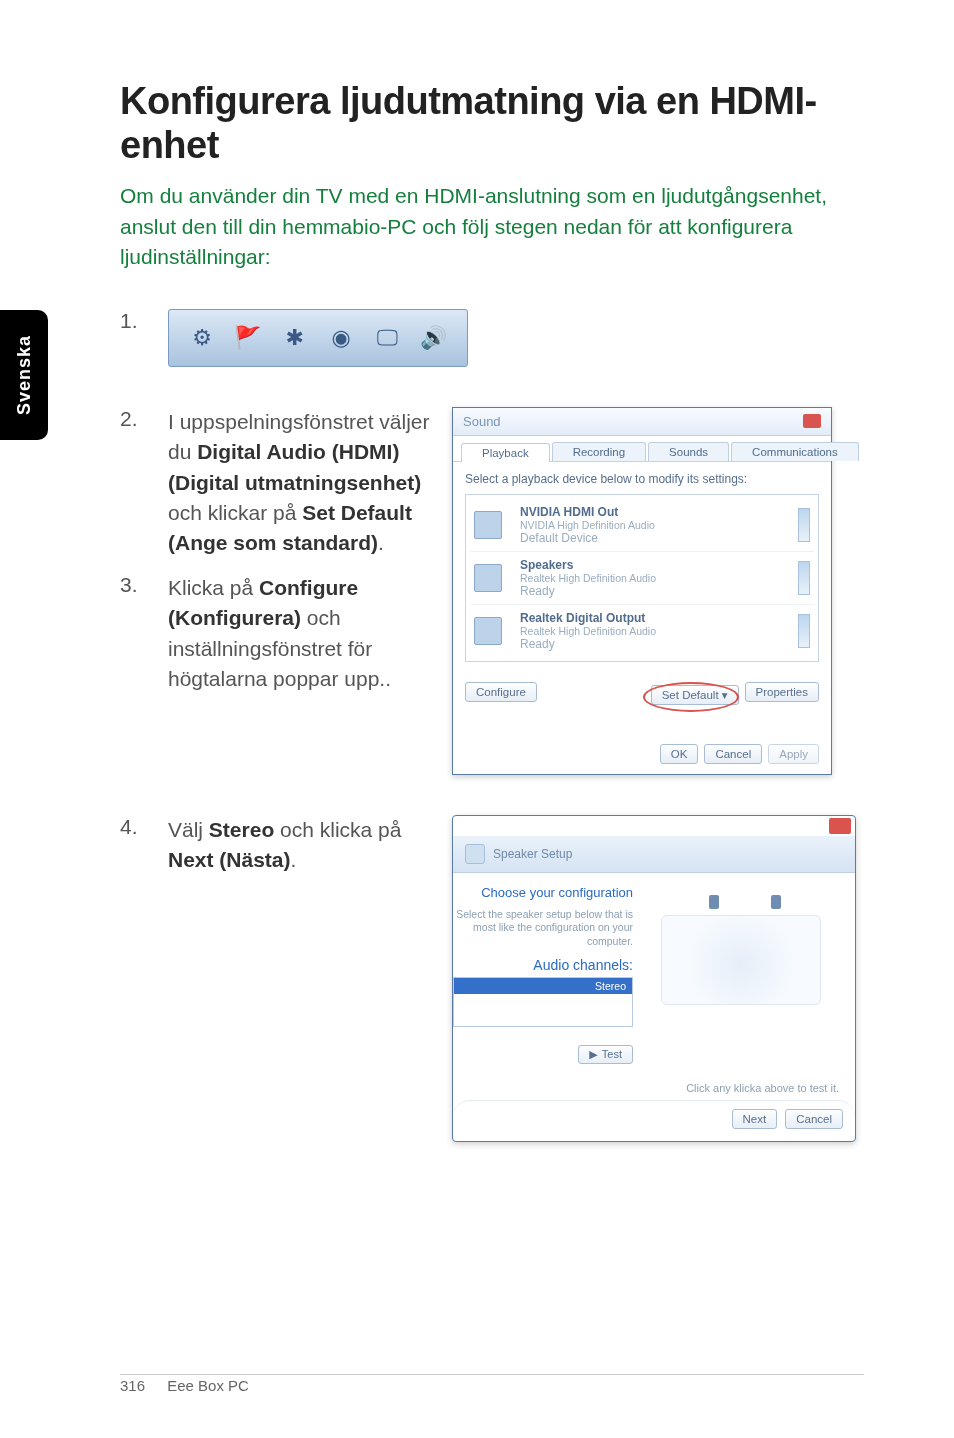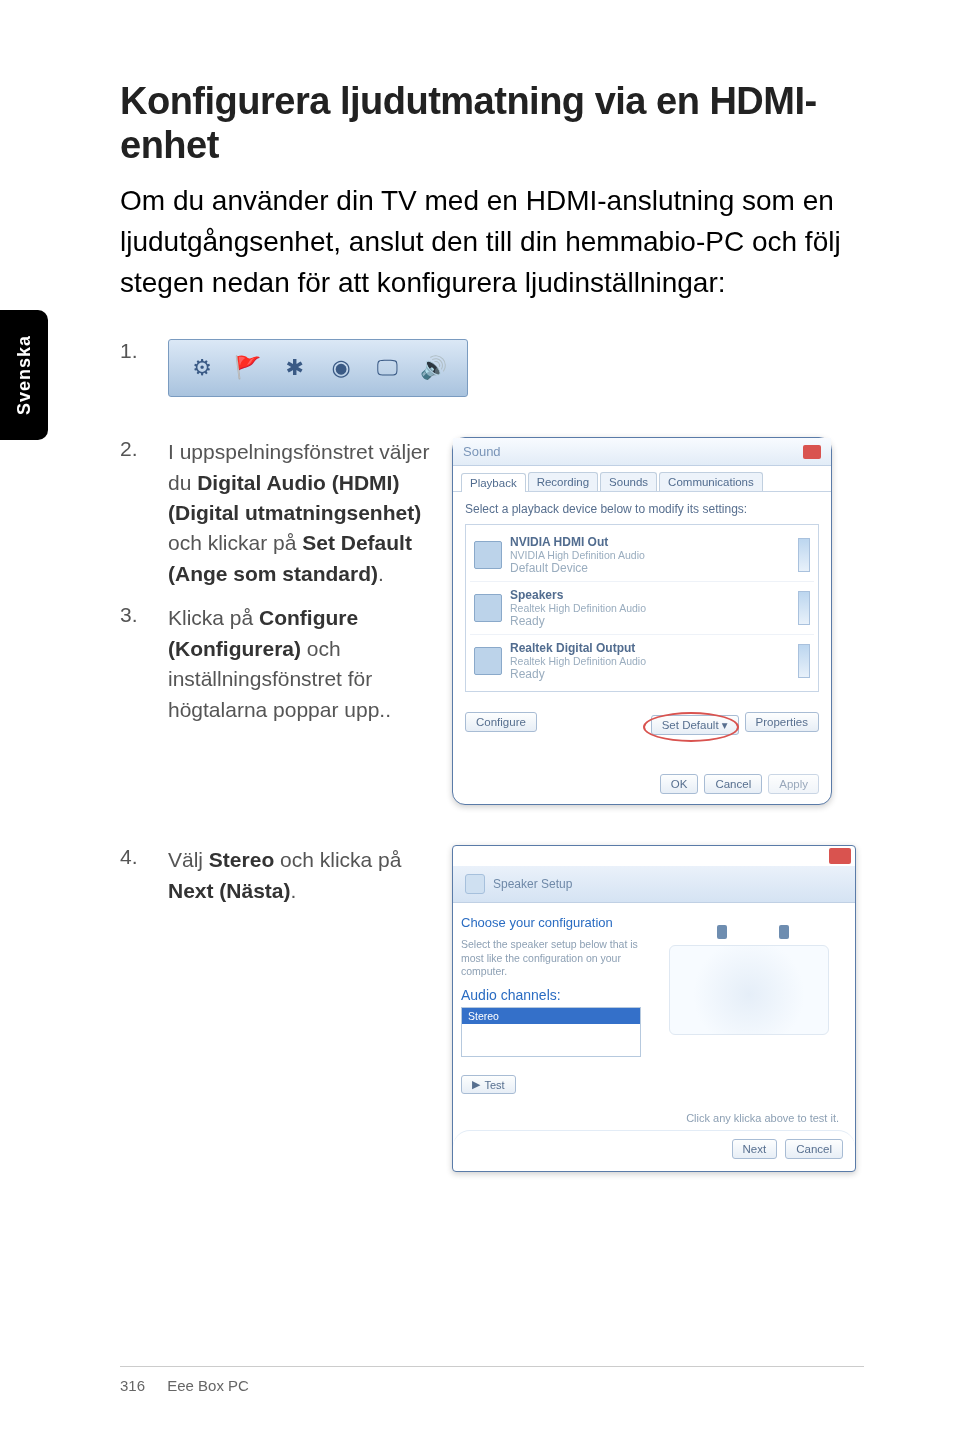--- a/index.html
+++ b/index.html
@@ -38,23 +38,23 @@
     h1 {
       font-family: Arial, sans-serif;
       font-weight: 900;
       font-size: 38px;
       line-height: 1.15;
       margin-bottom: 14px;
       color: #222;
       letter-spacing: -0.5px;
     }
     .intro {
-      font-size: 28px;
+      font-size: 21px;
       line-height: 1.45;
-      color: #000000;
+      color: #15803d;
       margin-bottom: 36px;
     }
     .step-row {
       display: flex;
       margin-bottom: 40px;
       gap: 22px;
     }
     .step-num {
       font-size: 21px;
       color: #555;
@@ -85,21 +85,21 @@
       font-size: 22px;
       color: #3a5a85;
     }
     .left-col {
       width: 310px;
       flex-shrink: 0;
     }
     .sound-dialog {
       width: 380px;
       border: 1px solid #5a7ba8;
-      border-radius: 13px;
+      border-radius: 0;
       background: #fff;
       font-size: 12px;
       flex-shrink: 0;
       box-shadow: 0 2px 6px rgba(0,0,0,0.2);
     }
     .sound-title {
       background: linear-gradient(#f8fbff,#e2ecf7);
       padding: 6px 10px;
       border-bottom: 1px solid #c0d0e4;
       color: #7a95b8;
@@ -110,33 +110,33 @@
     }
     .sound-close { width:18px;height:14px;background:#d9534f;border-radius:2px; }
     .tabs {
       display: flex;
       gap: 2px;
       padding: 6px 8px 0 8px;
       border-bottom: 1px solid #c5d3e4;
       font-size: 11.5px;
     }
     .tab {
-      padding: 3px 8px;
+      padding: 3px 20px;
       border: 1px solid #c0cfdf;
       border-bottom: none;
       border-top-left-radius: 3px;
       border-top-right-radius: 3px;
       background: #edf3fa;
       color: #516c8f;
     }
     .tab.active { background:#fff; position:relative; top:1px; }
     .sound-body { padding: 10px 12px; }
     .sub-label { font-size: 12px; color: #576f8f; margin-bottom: 8px; }
     .dev-list { border:1px solid #c7d5e6; padding:4px; }
-    .dev-item { display:flex; align-items:center; gap:8px; padding:6px 4px; border-bottom:1px solid #eef2f8; }
+    .dev-item { display:flex; align-items:center; gap:18px; padding:6px 4px; border-bottom:1px solid #eef2f8; }
     .dev-item:last-child { border-bottom:none; }
     .dev-icon { width:28px;height:28px;background:#bcd3ea;border:1px solid #8aa9ca;border-radius:2px; }
     .dev-bar { width:12px;height:34px;border:1px solid #a9c1dd;background:linear-gradient(#bcd6ef,#e8f1fa); }
     .dev-texts { flex:1; }
     .dev-name { font-weight:bold; color:#516c8f; font-size:12px; }
     .dev-sub { color:#9aadbf; font-size:10.5px; }
     .dev-status { color:#9aadbf; font-size:12px; }
     .sound-footer { display:flex; gap:6px; padding:10px 12px; align-items:flex-end; }
     .btn-sm { border:1px solid #a8bcd4; border-radius:3px; padding:3px 10px; font-size:11.5px; background:linear-gradient(#fdfefe,#e7eef6); color:#576f8f; }
     .hand-circle {
@@ -158,21 +158,21 @@
       border-radius:4px;
       background:#fff;
       flex-shrink:0;
       box-shadow: 0 2px 6px rgba(0,0,0,0.2);
     }
     .spk-header { background:linear-gradient(#eaf1fa,#d5e3f3); padding:8px 12px; display:flex; gap:8px; align-items:center; border-bottom:1px solid #c0d0e4; }
     .spk-header .hb { width:20px;height:20px;background:#cfe0f1;border-radius:3px;border:1px solid #a6c0dc; }
     .spk-header-title { color:#6f89a8; font-size:12px; }
     .spk-topbar { display:flex; justify-content:flex-end; padding:2px 4px; }
     .spk-close { width:22px;height:16px;background:#d9534f;border-radius:2px; }
-    .spk-body { padding: 12px 8px; display:flex; gap:18px; }
+    .spk-body { padding: 12px 0; display:flex; gap:18px;text-align:right; }
     .spk-left { width: 180px; }
     .spk-choose { color:#2a6cc2; font-size:13px; margin-bottom: 8px; }
     .spk-desc { font-size:10.5px; color:#8da0b4; margin-bottom:8px; line-height:1.3; }
     .spk-label { color:#2a6cc2; font-size:14px; margin-bottom:4px; }
     .spk-listbox { border:1px solid #b6c9de; height:50px; }
     .spk-sel { background:#3470c9; color:#fff; font-size:10.5px; padding:2px 6px; }
     .spk-test { margin-top: 18px; border:1px solid #a8bcd4; border-radius:3px; padding:2px 10px; font-size:11px; background:linear-gradient(#fdfefe,#e7eef6); color:#576f8f; display:inline-flex; align-items:center; gap:4px; }
     .spk-right { flex:1; position:relative; height:150px; }
     .spk-img {
       position:absolute; left:10px; top:30px; width:160px; height:90px;
@@ -185,21 +185,21 @@
     }
     .spk-dot-l { left:58px; } .spk-dot-r { left:120px; }
     .spk-note { font-size:11px; color:#8da0b4; margin: 6px 16px; text-align:right; }
     .spk-footer { display:flex; gap:8px; justify-content:flex-end; padding: 8px 12px 12px 12px; border-top:1px solid #e3ecf6;border-radius:17px; }
     .footer {
       position: absolute;
       bottom: 44px;
       left: 120px;
       right: 90px;
       border-top: 1px solid #ccc;
-      padding-top: 10px;
+      padding-top: 2px;
       font-size: 15px;
       color: #666;
     }
     .footer-page { margin-right: 18px; }
   </style>
 </head>
 <body>
 
 <div class="side-tab">
   <span>Svenska</span>

